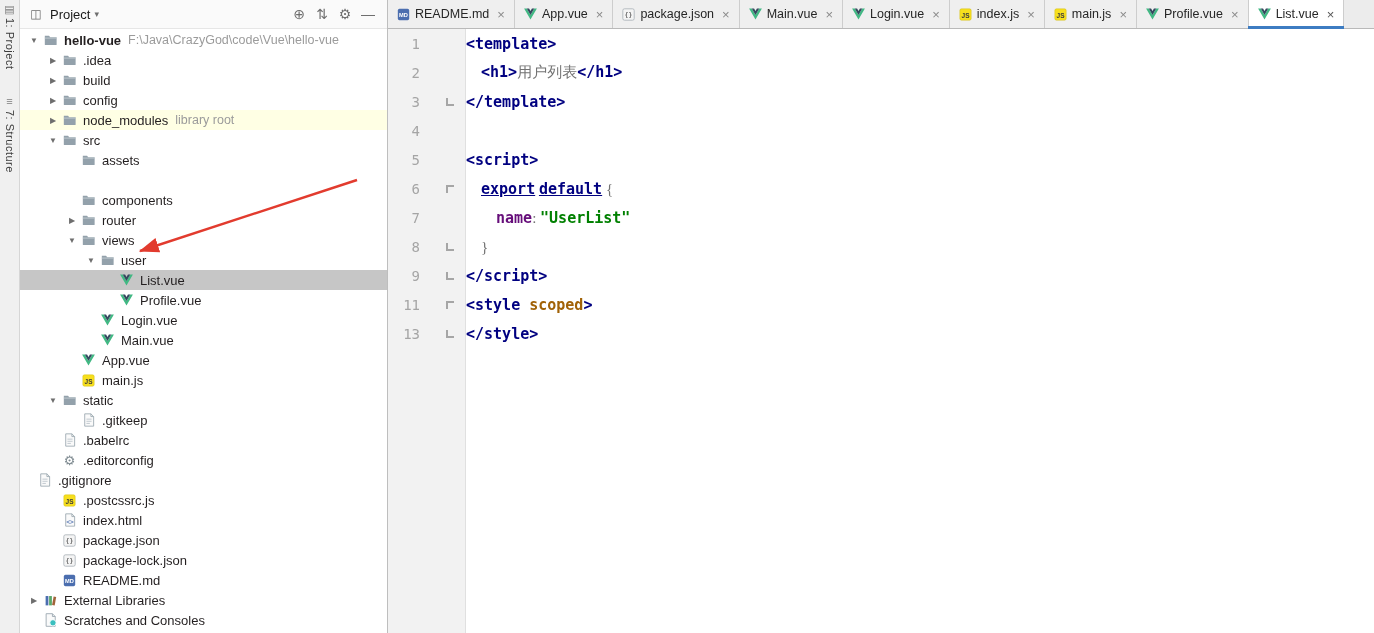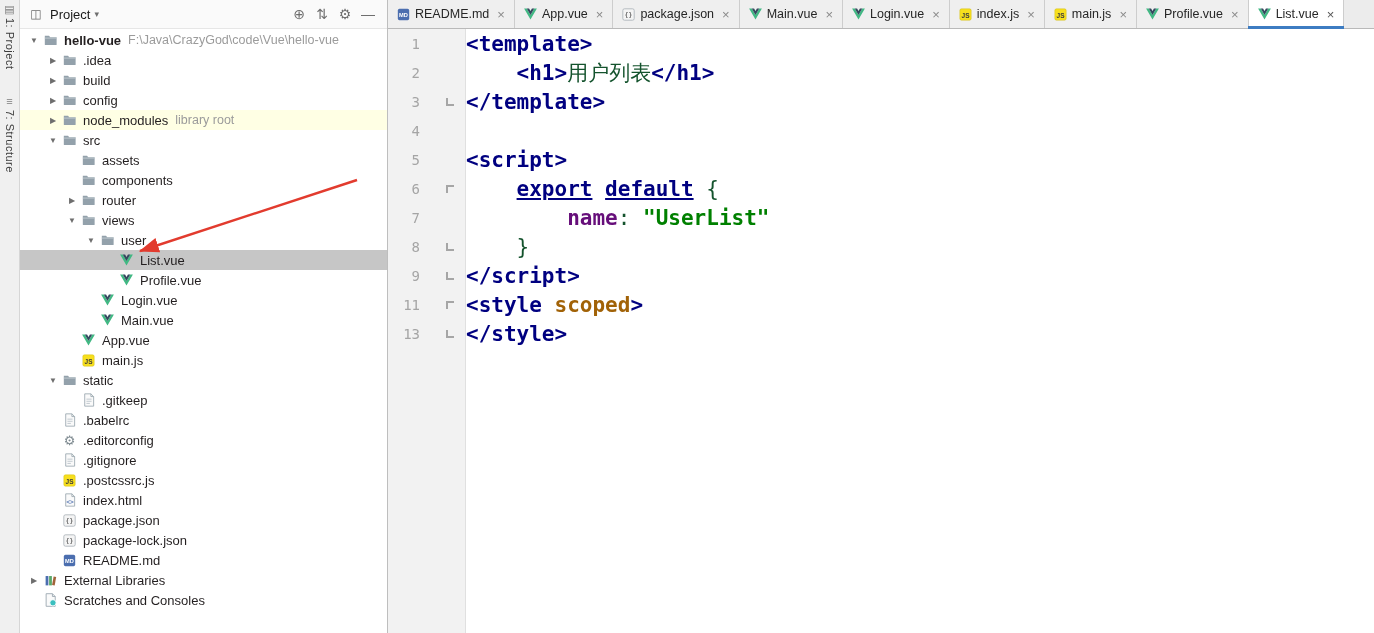--- a/index.html
+++ b/index.html
@@ -51,27 +51,27 @@
   .editor-body{flex:1;position:relative;background:#fff;font-family:"DejaVu Sans Mono","Liberation Mono",monospace;}
   .gutter-bg{position:absolute;left:0;top:0;bottom:0;width:78px;background:#F2F2F2;border-right:1px solid #E0E0E0;}
   .lines{position:relative;}
   .code-line{height:29px;display:flex;align-items:center;position:relative;}
   .code-line.current{background:var(--cur);}
   .ln-num{width:34px;flex:none;text-align:right;color:#A5A5A5;font-size:14px;padding-right:2px;}
   .fold-col{width:44px;flex:none;height:100%;position:relative;}
   .fold-m{position:absolute;right:12px;top:50%;width:8px;height:8px;margin-top:-4px;border-left:2px solid #A6A6A6;}
   .fold-m.start{border-top:2px solid #A6A6A6;}
   .fold-m.end{border-bottom:2px solid #A6A6A6;}
-  .ln-text{white-space:pre;font-size:21px;color:#000;}
+  .ln-text{white-space:pre;font-size:15px;color:#000;}
   .tk-tag{color:#000080;font-weight:bold;}
   .tk-kw{color:#000080;font-weight:bold;text-decoration:underline;}
   .tk-field{color:#660E7A;font-weight:bold;}
   .tk-str{color:#008000;font-weight:bold;}
   .tk-attr{color:#a16207;font-weight:bold;}
-  .tk-pl{color:#14532d;}
+  .tk-pl{color:#737373;font-family:Liberation Serif, serif;}
   .caret{display:inline-block;width:2px;height:19px;background:#000;vertical-align:middle;margin-right:-2px;}
   
   .annot{position:absolute;left:0;top:0;pointer-events:none;z-index:99;}
 </style>
 </head>
 <body>
 
 <div class="stripe">
   <div class="stripe-btn">
     <span class="sicon">▤</span>
@@ -160,21 +160,21 @@
       <div class="tree-row" style="padding-left: 44px;">
         <span class="tree-arrow"></span>
         <span class="tree-icon">
           <svg width="15" height="14" viewBox="0 0 16 16">
             <path fill="#93A1AB" d="M1.5 3h4.8l1.4 1.8h7.3v8.4a.6.6 0 0 1-.6.6H2.1a.6.6 0 0 1-.6-.6V3z"></path>
             <rect x="1.5" y="5.3" width="13.5" height="1" fill="#C4CDD3"></rect>
           </svg>
         </span>
         <span class="tree-label">assets</span>
       </div>
-      <div class="tree-row" style="padding-left: 44px;">
+      <div class="tree-row" style="padding-left: 44px; margin-top: 20px;">
         <span class="tree-arrow"></span>
         <span class="tree-icon">
           <svg width="15" height="14" viewBox="0 0 16 16">
             <path fill="#93A1AB" d="M1.5 3h4.8l1.4 1.8h7.3v8.4a.6.6 0 0 1-.6.6H2.1a.6.6 0 0 1-.6-.6V3z"></path>
             <rect x="1.5" y="5.3" width="13.5" height="1" fill="#C4CDD3"></rect>
           </svg>
         </span>
         <span class="tree-label">components</span>
       </div>
       <div class="tree-row" style="padding-left: 44px;">
@@ -299,21 +299,21 @@
         </span>
         <span class="tree-label">.babelrc</span>
       </div>
       <div class="tree-row" style="padding-left: 25px;">
         <span class="tree-arrow"></span>
         <span class="tree-icon">
           <span style="color:#7F8B91;font-size:13px;line-height:13px">⚙</span>
         </span>
         <span class="tree-label">.editorconfig</span>
       </div>
-      <div class="tree-row" style="padding-left: 25px;">
+      <div class="tree-row" style="">
         <span class="tree-arrow"></span>
         <span class="tree-icon">
           <svg width="12" height="14" viewBox="0 0 14 16">
             <path fill="#FAFAFA" stroke="#9AA7B0" d="M2 .8h7.2l3.2 3.2v11.2H2z"></path>
             <path fill="none" stroke="#9AA7B0" d="M9.2.8V4h3.2"></path>
             <path stroke="#B9C2C9" d="M4 7h6M4 9.5h6M4 12h4"></path>
           </svg>
         </span>
         <span class="tree-label">.gitignore</span>
       </div>

